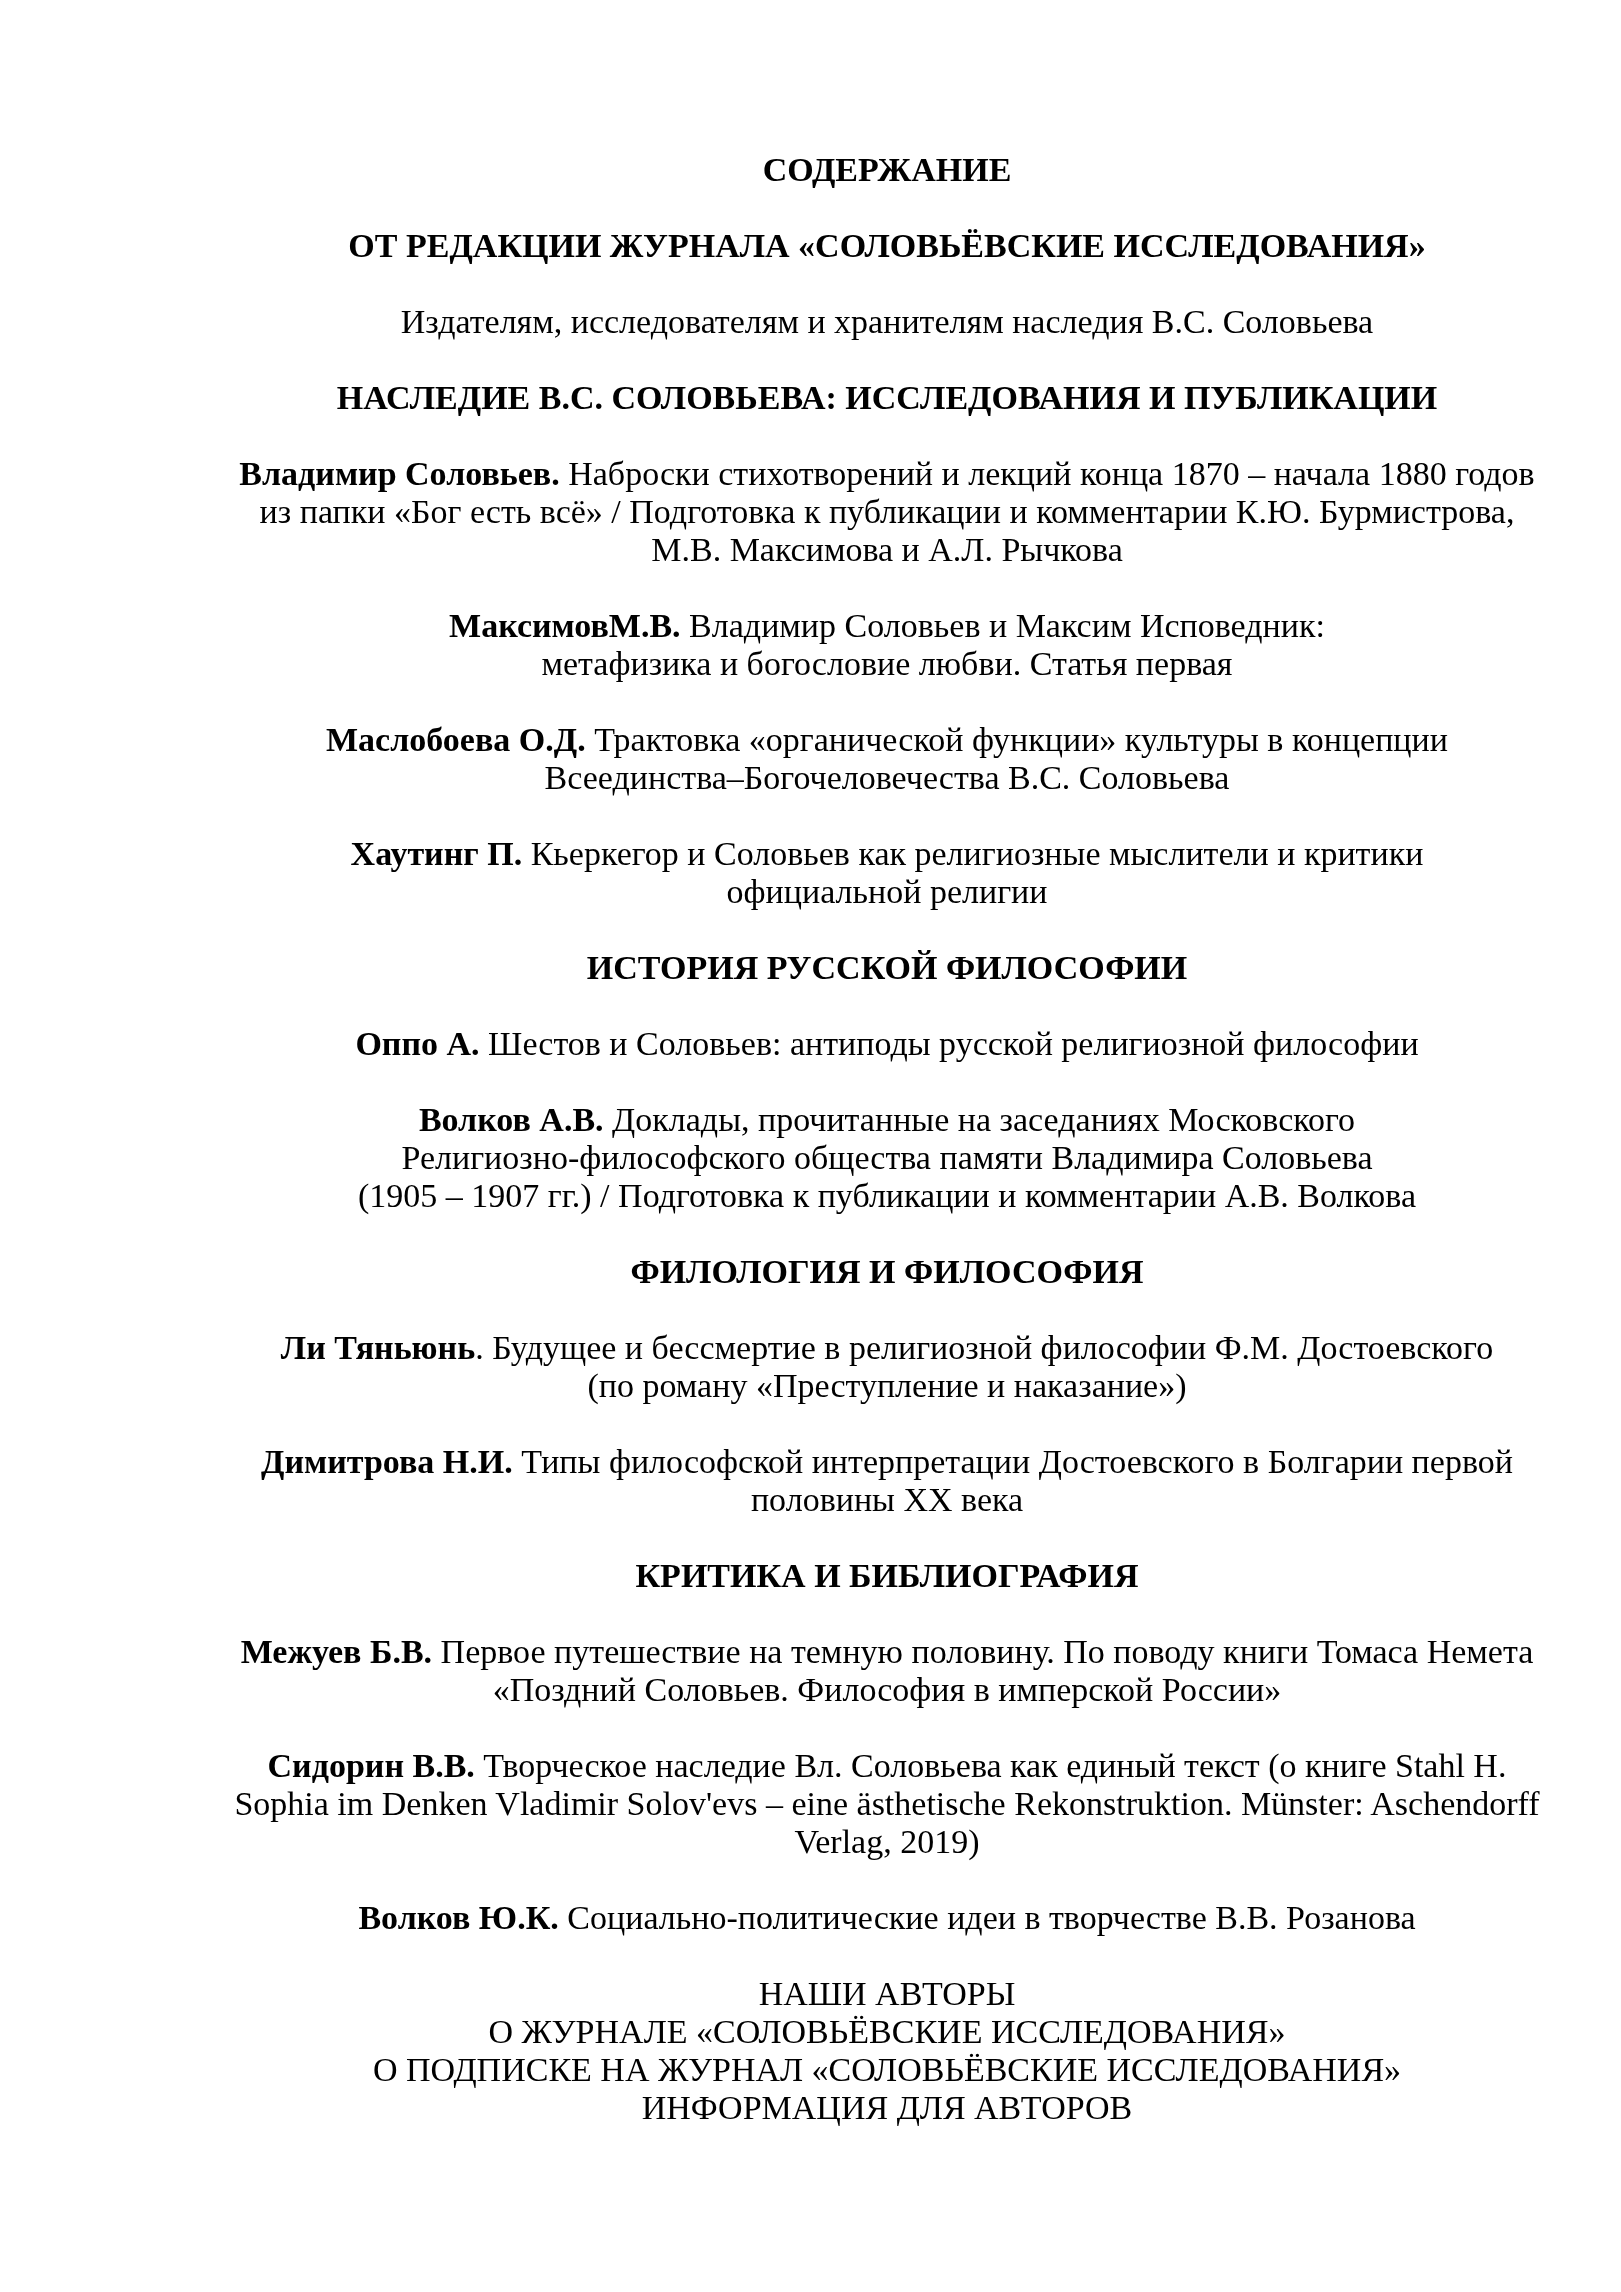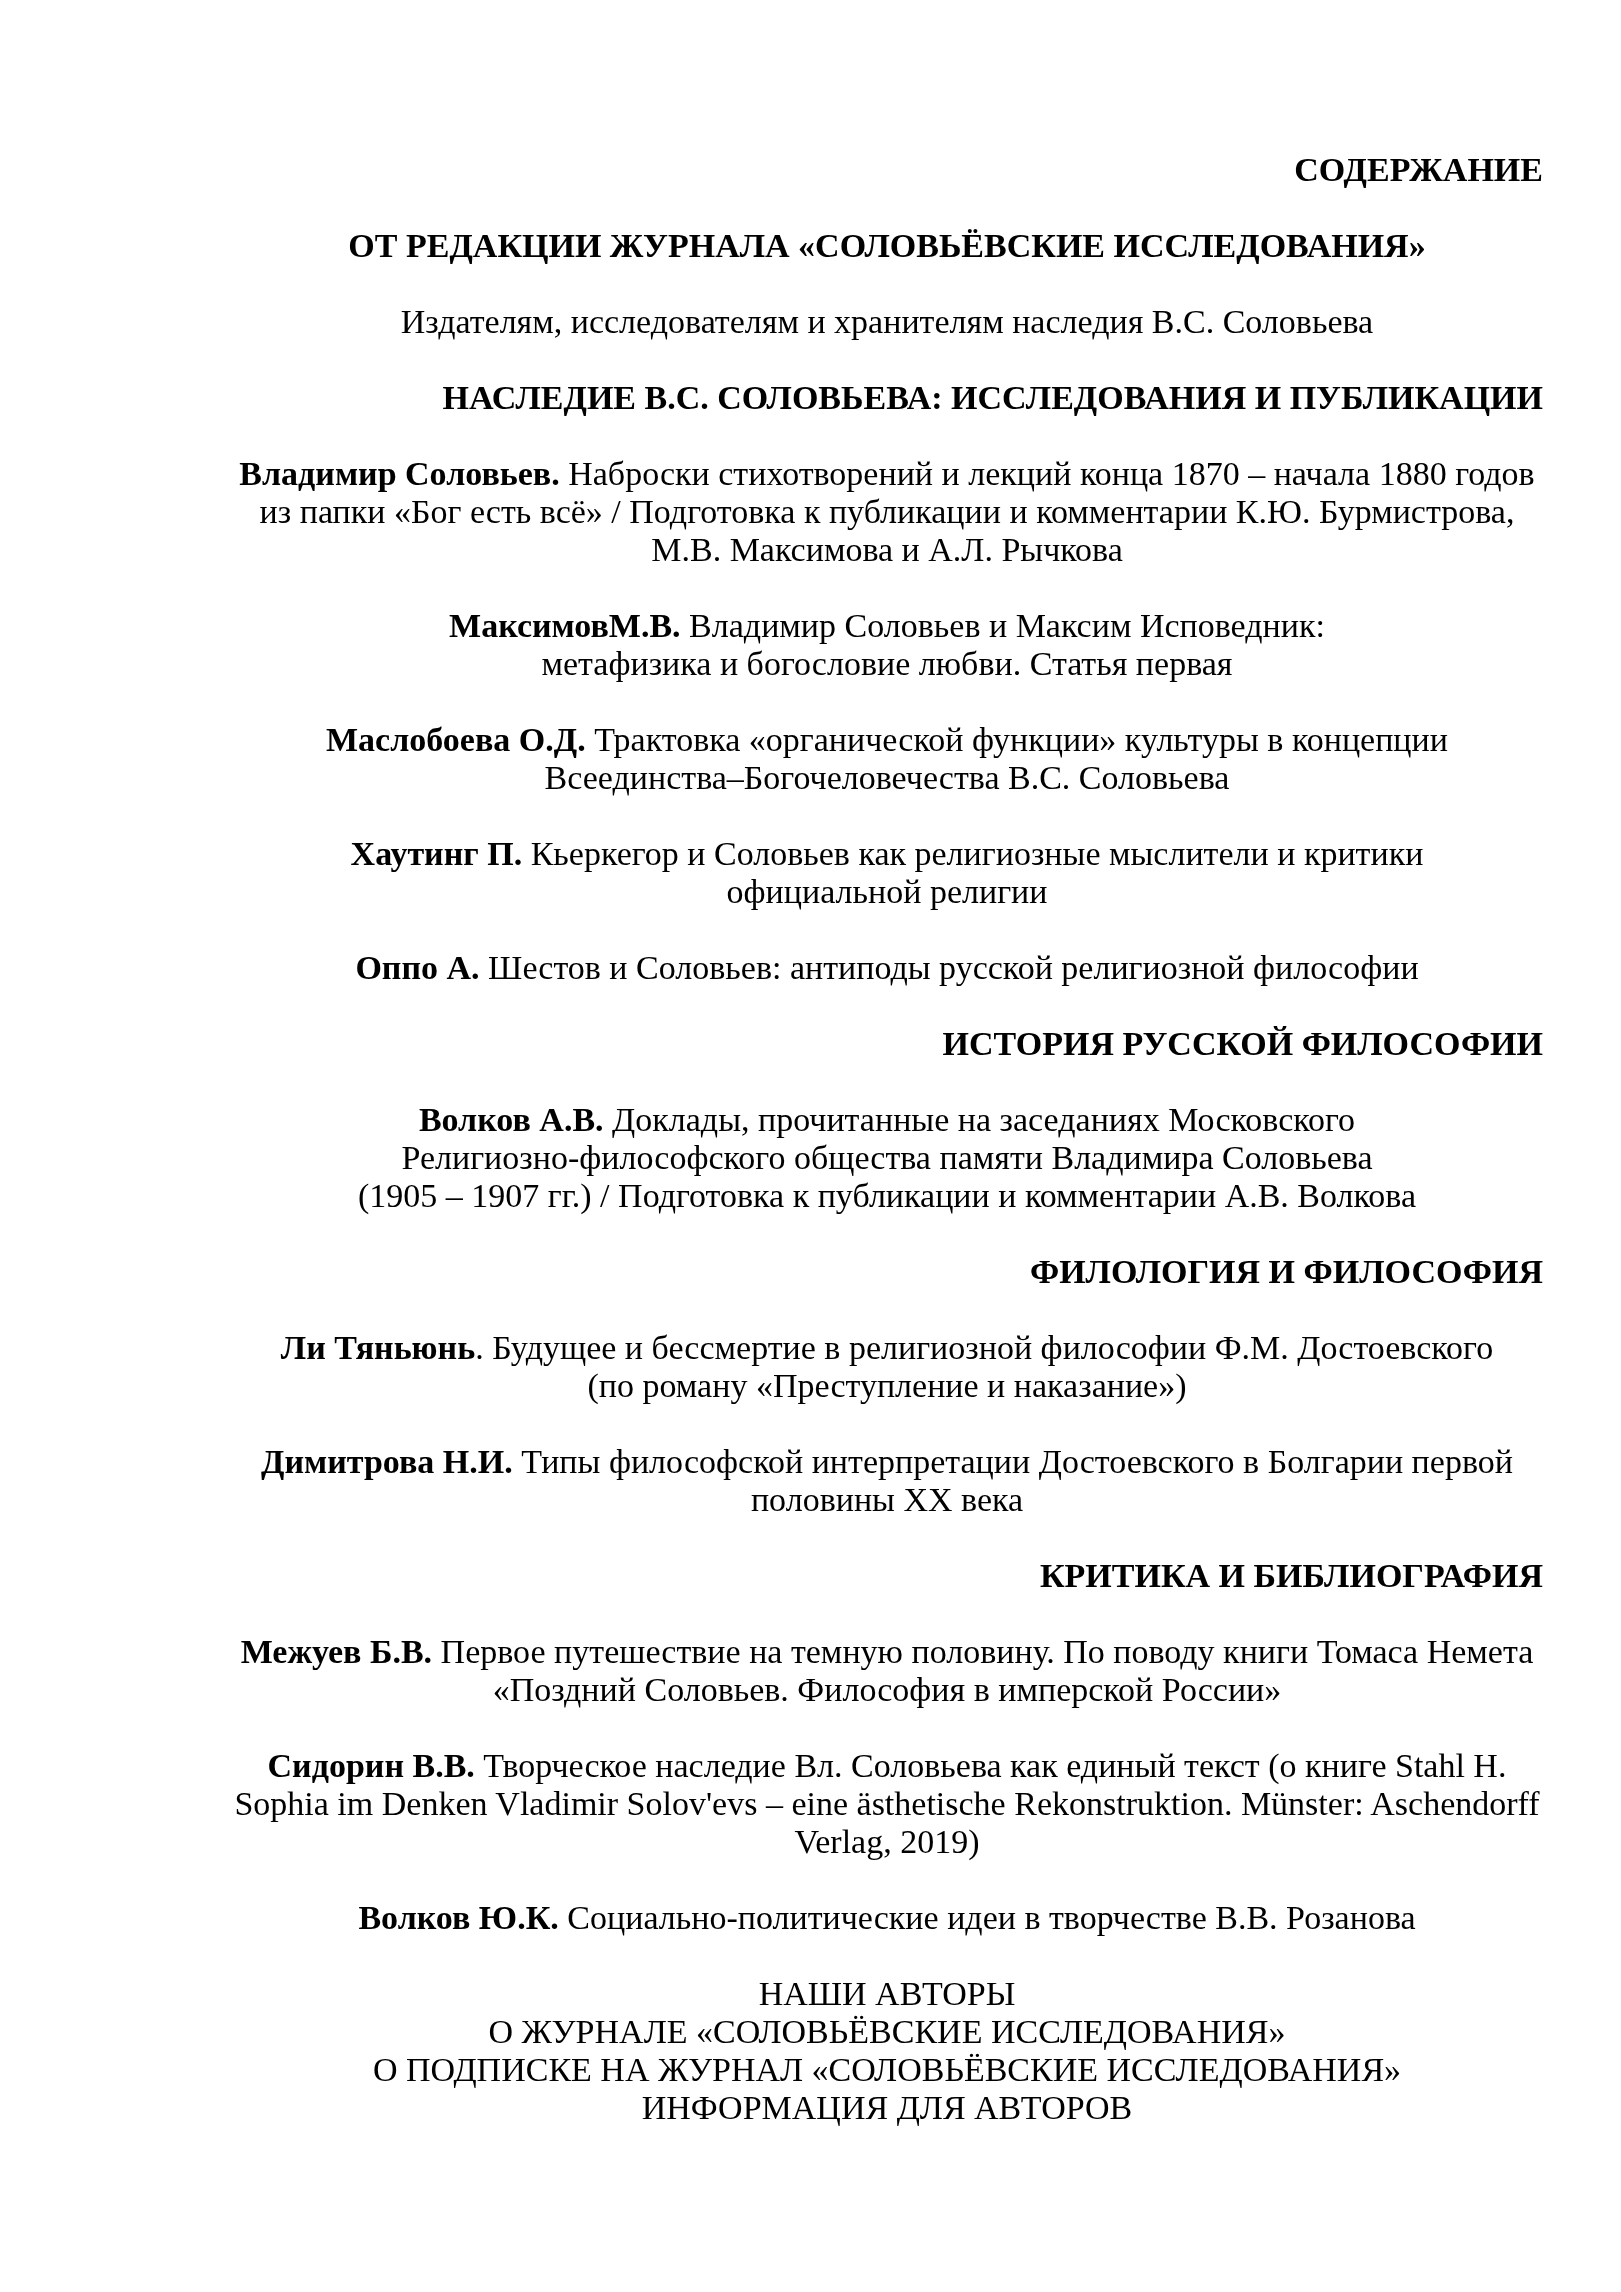--- a/index.html
+++ b/index.html
@@ -22,21 +22,21 @@
     overflow: hidden;
   }
   .block {
     margin: 0 0 38px 0;
     text-align: center;
   }
   .block:last-child {
     margin-bottom: 0;
   }
   .center {
-    text-align: right;
+    text-align: center;
   }
   .line {
     white-space: nowrap;
   }
   .b { font-weight: bold; }
   .i { }
   .r { font-weight: normal; font-style: normal; }
 </style>
 </head>
 <body>
@@ -65,25 +65,25 @@
         <div class="line"><span class="r">метафизика и богословие любви. </span><span class="i">Статья первая</span></div>
       </div>
       <div class="block">
         <div class="line"><span class="b">Маслобоева О.Д.</span><span class="r"> Трактовка «органической функции» культуры в концепции</span></div>
         <div class="line"><span class="r">Всеединства–Богочеловечества В.С. Соловьева</span></div>
       </div>
       <div class="block">
         <div class="line"><span class="b">Хаутинг П.</span><span class="r"> Кьеркегор и Соловьев как религиозные мыслители и критики</span></div>
         <div class="line"><span class="r">официальной религии</span></div>
       </div>
+      <div class="block center">
+        <div class="line"><span class="b">ИСТОРИЯ РУССКОЙ ФИЛОСОФИИ</span></div>
+      </div>
       <div class="block">
         <div class="line"><span class="b">Оппо А.</span><span class="r"> Шестов и Соловьев: антиподы русской религиозной философии</span></div>
-      </div>
-      <div class="block center">
-        <div class="line"><span class="b">ИСТОРИЯ РУССКОЙ ФИЛОСОФИИ</span></div>
       </div>
       <div class="block">
         <div class="line"><span class="b">Волков А.В.</span><span class="r"> Доклады, прочитанные на заседаниях Московского</span></div>
         <div class="line"><span class="r">Религиозно-философского общества памяти Владимира Соловьева</span></div>
         <div class="line"><span class="r">(1905 – 1907 гг.) / </span><span class="i">Подготовка к публикации и комментарии А.В. Волкова</span></div>
       </div>
       <div class="block center">
         <div class="line"><span class="b">ФИЛОЛОГИЯ И ФИЛОСОФИЯ</span></div>
       </div>
       <div class="block">

